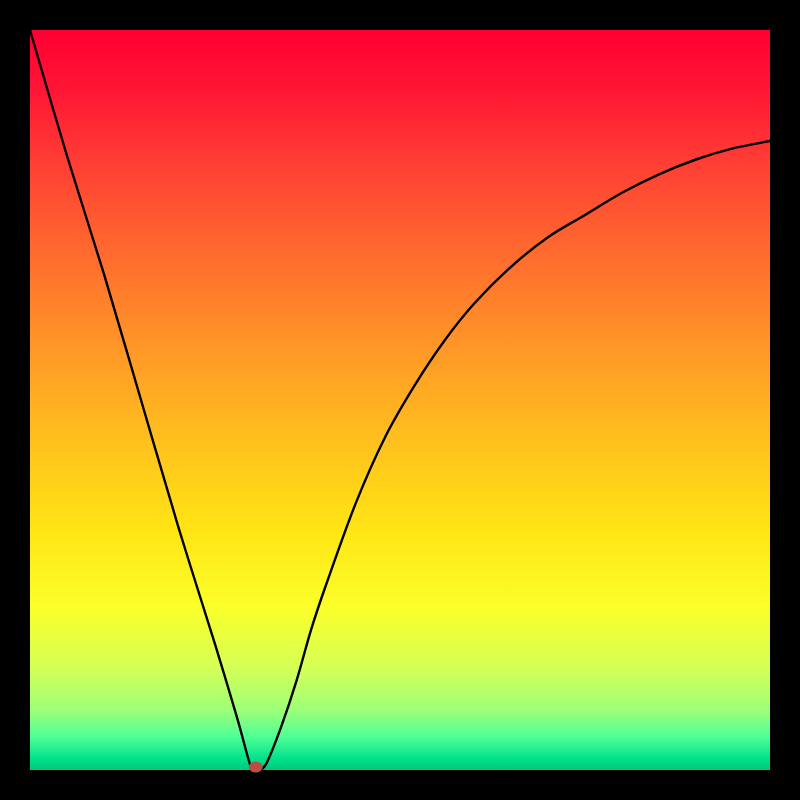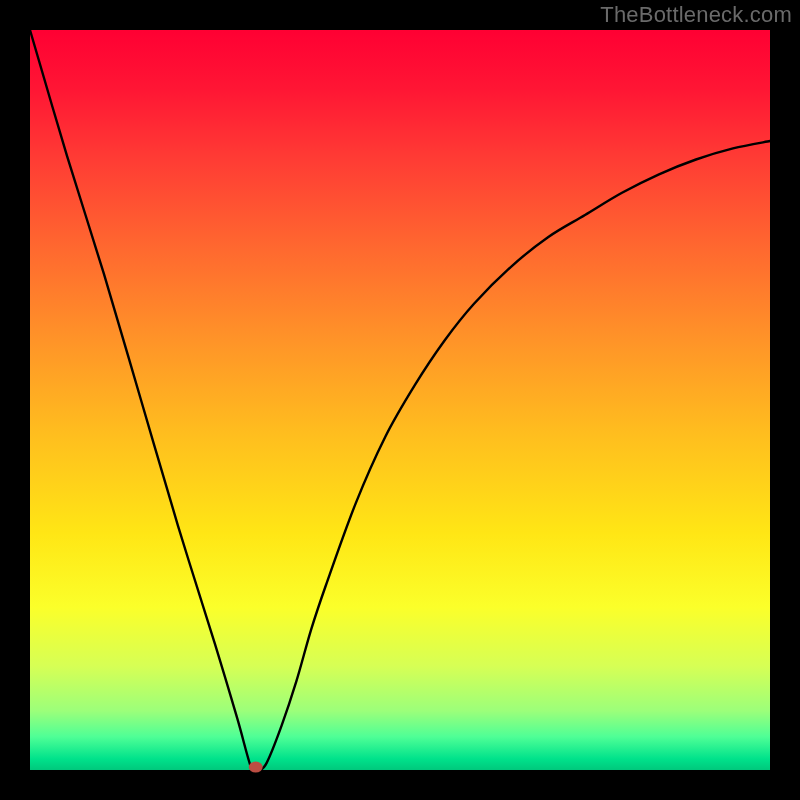--- a/index.html
+++ b/index.html
@@ -27,21 +27,20 @@
     z-index: 10;
   }
   svg {
     display: block;
   }
 </style>
 </head>
 <body>
 
 <div class="container">
-  <div class="watermark">TheBottleneck.com</div>
   <svg id="chart-svg" width="800" height="800" viewBox="0 0 800 800">
     <defs>
       <linearGradient id="bg-grad" x1="0" y1="0" x2="0" y2="1">
           <stop offset="0.00%" stop-color="#ff0033"></stop>
           <stop offset="8.00%" stop-color="#ff1634"></stop>
           <stop offset="18.00%" stop-color="#ff3e34"></stop>
           <stop offset="30.00%" stop-color="#ff6a2f"></stop>
           <stop offset="42.00%" stop-color="#ff9428"></stop>
           <stop offset="55.00%" stop-color="#ffbf1e"></stop>
           <stop offset="68.00%" stop-color="#ffe615"></stop>

